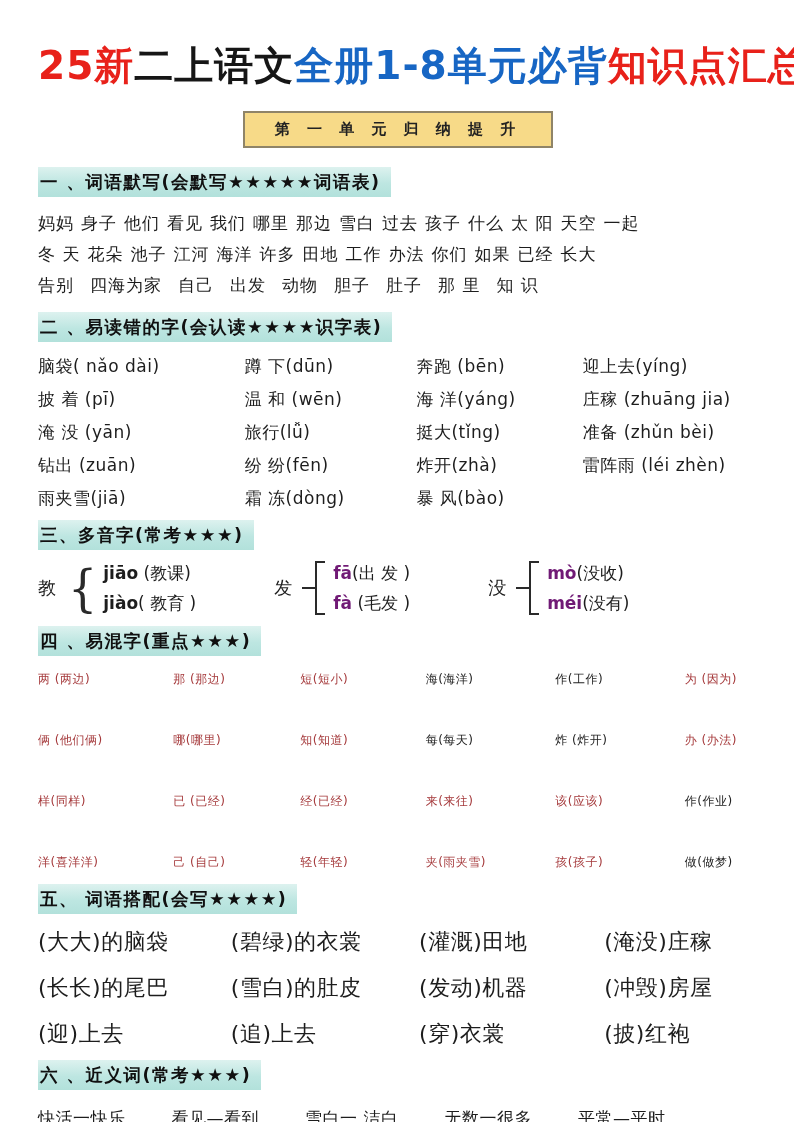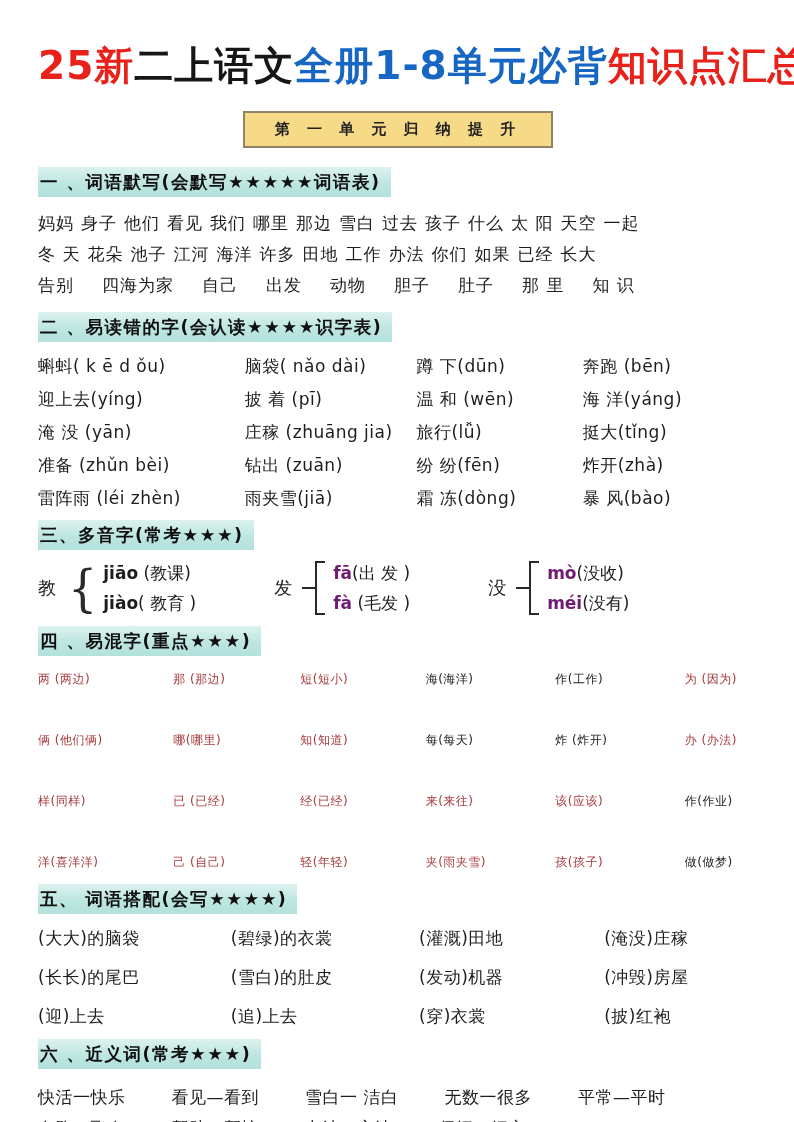--- a/index.html
+++ b/index.html
@@ -47,21 +47,21 @@
     display:inline-block;
     background:linear-gradient(180deg,#ddf2ef 0%, #bde6e1 55%, #b2e1db 100%);
     padding:3px 10px 3px 2px;
     font-size:17.5px; font-weight:700;
     letter-spacing:1.5px;
     color:#101010;
   }
   
   .word-rows { font-size:17px; letter-spacing:1px; margin:4px 0 2px 0; }
   .word-row { display:flex; column-gap:7px; flex-wrap:wrap; line-height:31px; }
-  .word-row:nth-child(3) { column-gap:28px; }
+  .word-row:nth-child(3) { column-gap:16px; }
   
   .grid4 {
     display:grid;
     grid-template-columns:1.18fr 0.98fr 0.95fr 1fr;
     row-gap:11px;
     font-size:17px; letter-spacing:0.5px;
     margin:6px 0 2px 0;
     line-height:22px;
   }
   
@@ -91,21 +91,21 @@
     margin:8px 0 4px 0;
     gap:44px;
   }
   .c-m { color:#a5393b; }
   .c-k { color:#222222; }
   
   .grid4b {
     display:grid;
     grid-template-columns:1.15fr 1.12fr 1.1fr 1fr;
     row-gap:9px;
-    font-size:17px; letter-spacing:0.5px;
+    font-size:22px; letter-spacing:0.5px;
     margin:6px 0 2px 0;
     gap:16px;
   }
   
   .pair-rows { font-size:17px; letter-spacing:0.5px; margin:6px 0 2px 0; }
   .pair-row { display:flex; column-gap:46px; line-height:31px; flex-wrap:wrap; }
 </style>
 </head>
 <body>
 
@@ -162,30 +162,29 @@
         <span class="word">肚子</span>
         <span class="word">那 里</span>
         <span class="word">知 识</span>
       </div>
     </div>
 
   <div class="sec-header">
     <span>二 、易读错的字(会认读★★★★识字表)</span>
   </div>
   <div class="grid4">
-      <span class="cell">蝌蚪( k ē  d ǒu)</span>
       <span class="cell">脑袋( nǎo dài)</span>
       <span class="cell">蹲 下(dūn)</span>
       <span class="cell">奔跑 (bēn)</span>
       <span class="cell">迎上去(yíng)</span>
       <span class="cell">披 着 (pī)</span>
       <span class="cell">温 和 (wēn)</span>
       <span class="cell">海 洋(yáng)</span>
+      <span class="cell">庄稼 (zhuāng  jia)</span>
       <span class="cell">淹 没 (yān)</span>
-      <span class="cell">庄稼 (zhuāng  jia)</span>
       <span class="cell">旅行(lǚ)</span>
       <span class="cell">挺大(tǐng)</span>
       <span class="cell">准备 (zhǔn  bèi)</span>
       <span class="cell">钻出 (zuān)</span>
       <span class="cell">纷 纷(fēn)</span>
       <span class="cell">炸开(zhà)</span>
       <span class="cell">雷阵雨 (léi  zhèn)</span>
       <span class="cell">雨夹雪(jiā)</span>
       <span class="cell">霜 冻(dòng)</span>
       <span class="cell">暴 风(bào)</span>

